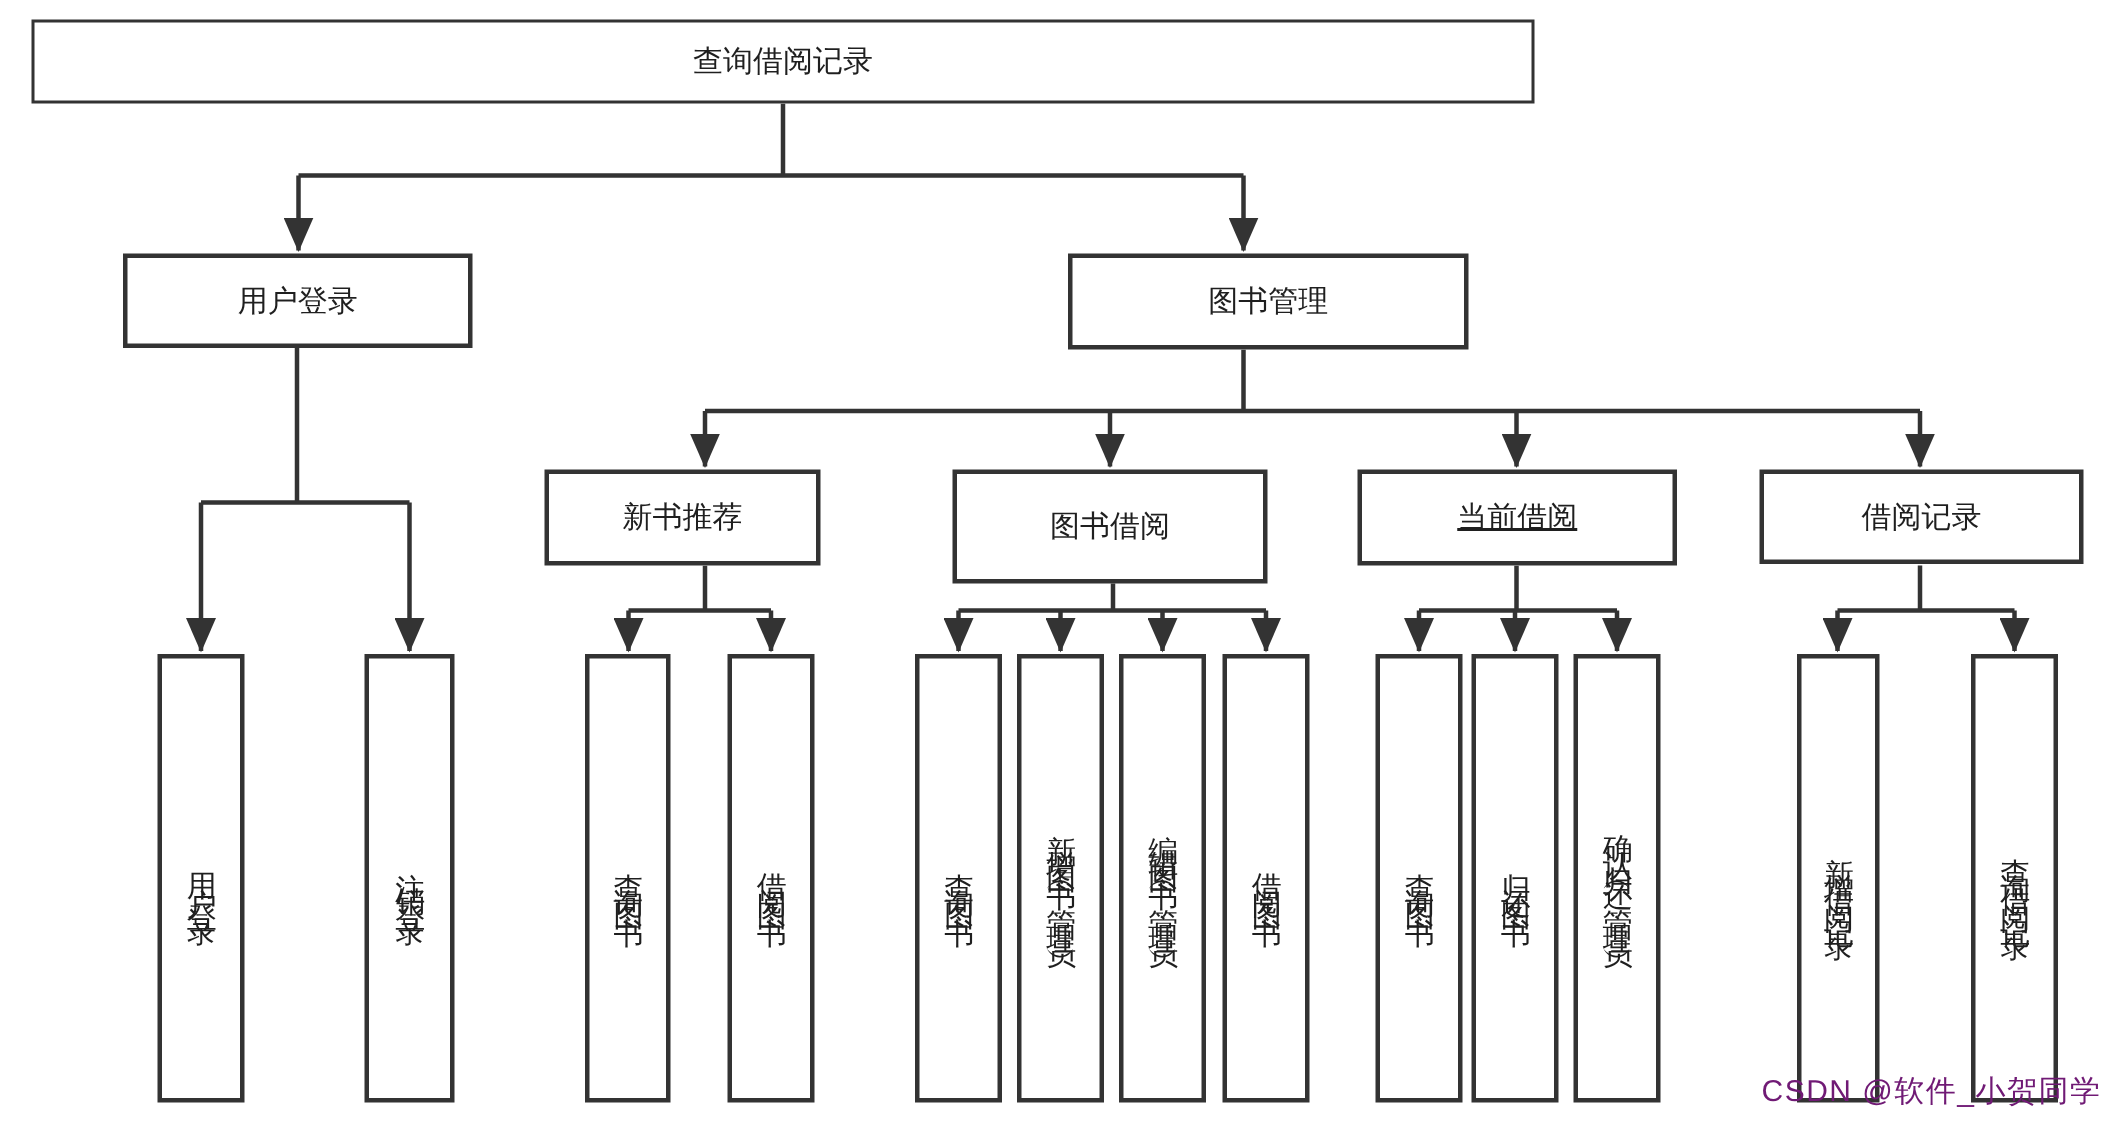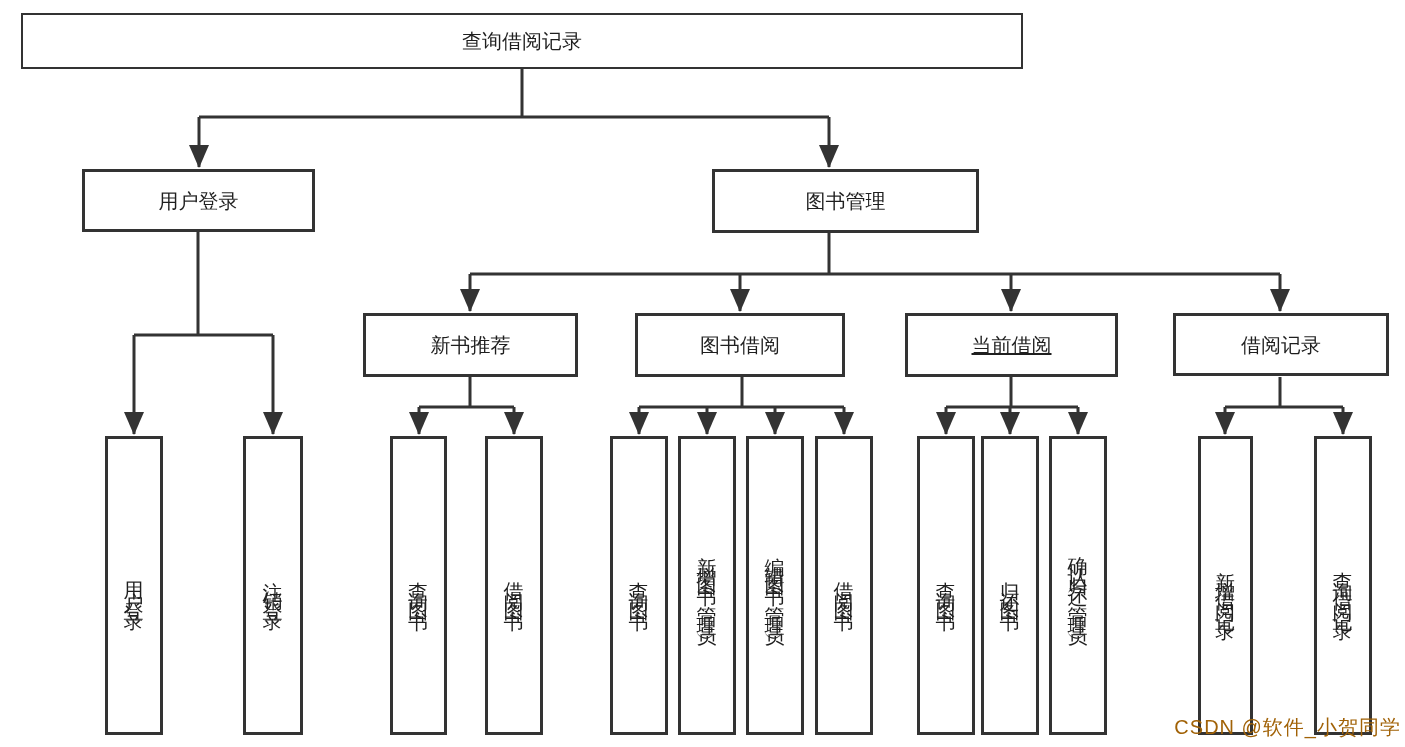--- a/index.html
+++ b/index.html
@@ -48,21 +48,21 @@
     text-orientation: mixed;
     font-size: 20px;
     letter-spacing: 10px;
     line-height: 1;
   }
   .watermark {
     position: absolute;
     right: 4px;
     top: 714px;
     font-size: 20px;
-    color: #a16207;
+    color: #701a75;
     letter-spacing: 1px;
     white-space: nowrap;
     z-index: 5;
   }
 </style>
 </head>
 <body>
 
 <div id="stage">
 
@@ -106,22 +106,22 @@
 
     <line x1="1225" y1="407" x2="1225" y2="434" marker-end="url(#ah)"></line>
     <line x1="1343" y1="407" x2="1343" y2="434" marker-end="url(#ah)"></line>
   </svg>
 
   <div class="box root" style="left:21px; top:13px; width:1002px; height:56px;">查询借阅记录</div>
 
   <div class="box" style="left:82px; top:169px; width:233px; height:63px;">用户登录</div>
   <div class="box" style="left:712px; top:169px; width:267px; height:64px;">图书管理</div>
 
-  <div class="box" style="left:363px; top:313px; width:215px; height:64px;">新书推荐</div>
-  <div class="box" style="left:635px; top:313px; width:210px; height:64px;text-align:right;">图书借阅</div>
+  <div class="box" style="left:363px; top:313px; width:184px; height:64px;">新书推荐</div>
+  <div class="box" style="left:635px; top:313px; width:210px; height:76px;text-align:right;">图书借阅</div>
   <div class="box" style="left:905px; top:313px; width:213px; height:64px;text-decoration:underline;">当前借阅</div>
   <div class="box" style="left:1173px; top:313px; width:216px; height:63px;">借阅记录</div>
 
   <div class="leaf" style="left:105px; top:436px; width:58px; height:299px;">用户登录</div>
   <div class="leaf" style="left:243px; top:436px; width:60px; height:299px;">注销登录</div>
 
   <div class="leaf" style="left:390px; top:436px; width:57px; height:299px;">查询图书</div>
   <div class="leaf" style="left:485px; top:436px; width:58px; height:299px;">借阅图书</div>
 
   <div class="leaf" style="left:610px; top:436px; width:58px; height:299px;">查询图书</div>

